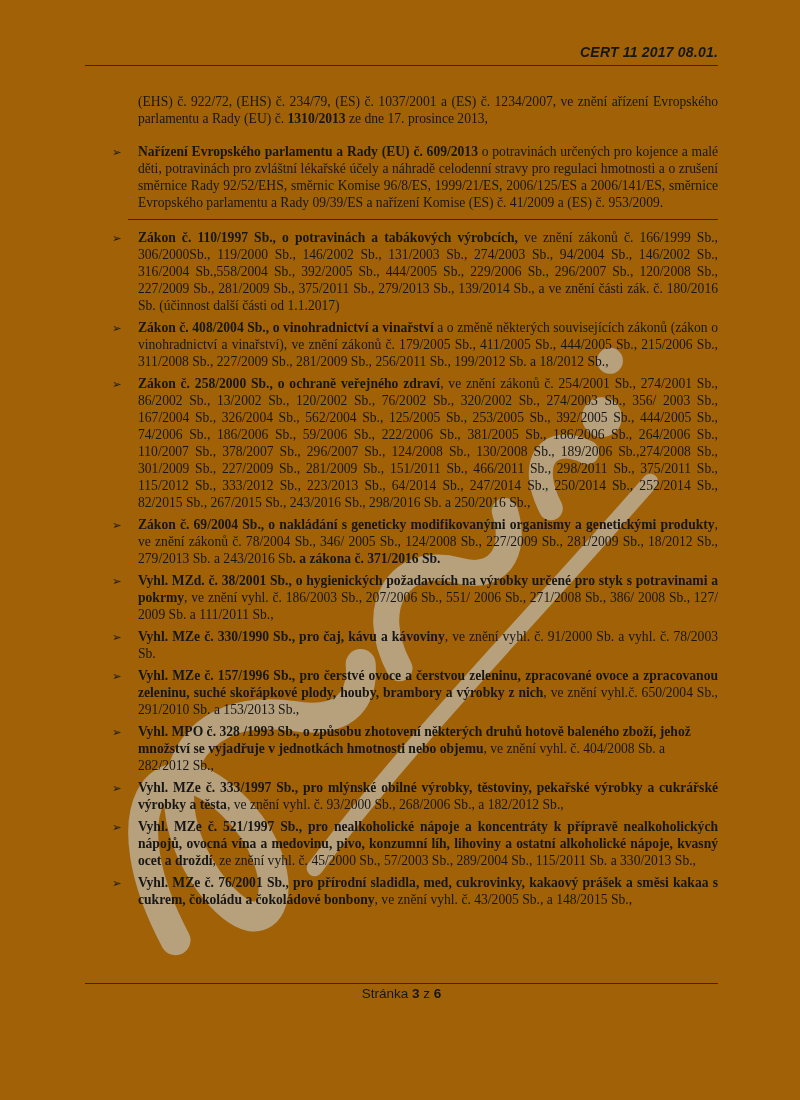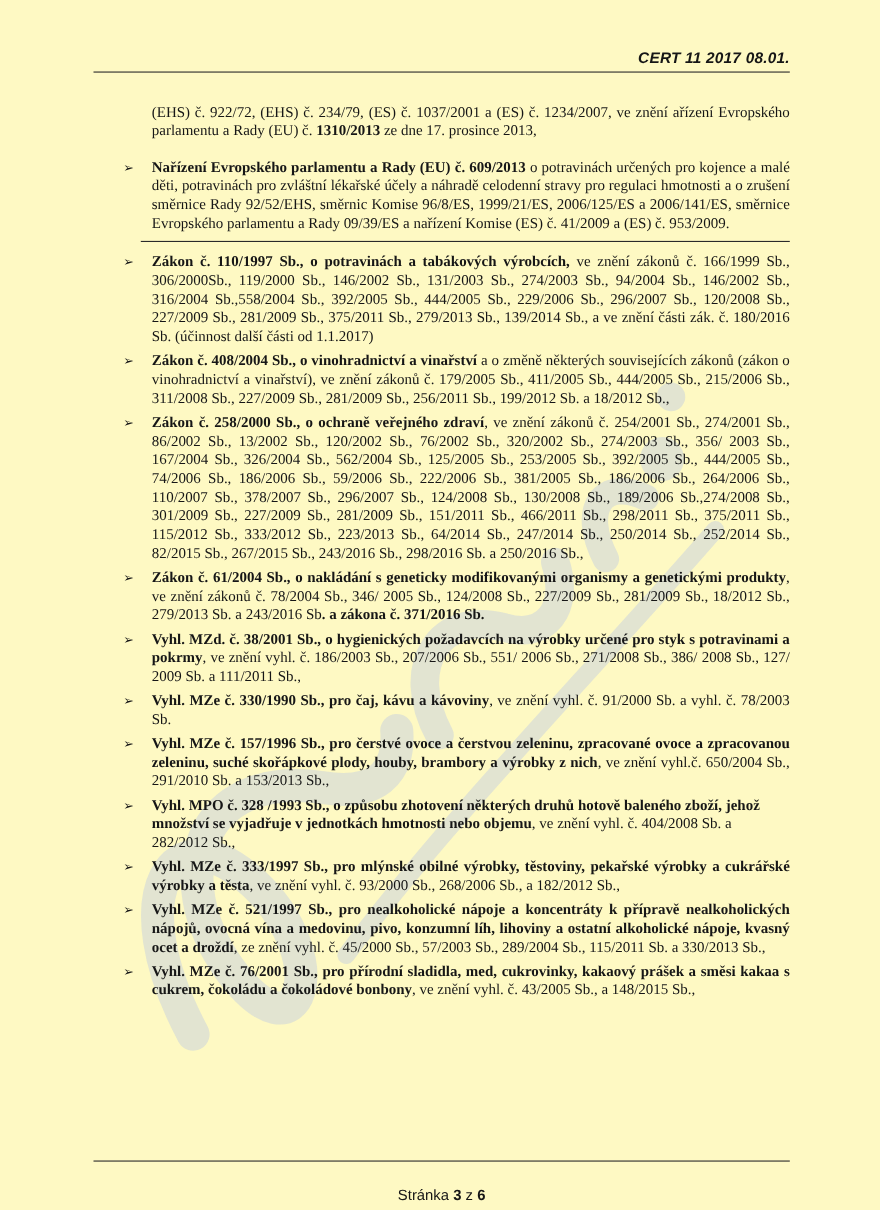--- a/index.html
+++ b/index.html
@@ -4,21 +4,21 @@
 <style>
   html, body {
     margin: 0;
     padding: 0;
     background: #ffffff;
   }
   .page {
     position: relative;
     width: 800px;
     height: 1100px;
-    background: #fef9c3;
+    background: #a16207;
     overflow: hidden;
     font-family: "Liberation Serif", serif;
     color: #161616;
   }
   .watermark {
     position: absolute;
     left: 0; top: 0;
     width: 800px; height: 1100px;
     z-index: 0;
     pointer-events: none;
@@ -62,24 +62,24 @@
   .block b { font-weight: bold; }
   .divider {
     height: 0;
     border-top: 1.6px solid #2a2a2a;
     margin: 8px 0 9px 43px;
   }
   .footer {
     position: absolute;
     left: 85px;
     right: 82px;
-    top: 1055px;
+    top: 983px;
     z-index: 1;
     border-top: 1.6px solid #2a2a2a;
-    padding-top: 23px;
+    padding-top: 2px;
     text-align: center;
     font-family: "Liberation Sans", sans-serif;
     font-size: 13.5px;
     color: #161616;
   }
   .footer b { font-weight: bold; }
 </style>
 </head>
 <body>
 
@@ -103,21 +103,21 @@
       <span class="doc-code">CERT 11 2017 08.01.</span>
     </div>
 
     <div class="content">
         <div class="block intro-extra"><span>(EHS) č. 922/72, (EHS) č. 234/79, (ES) č. 1037/2001 a (ES) č. 1234/2007, ve znění ařízení Evropského parlamentu a Rady (EU) č. <b>1310/2013</b> ze dne 17. prosince 2013,</span></div>
         <div class="block bullet"><span class="marker">➢</span><span><b>Nařízení Evropského parlamentu a Rady (EU) č. 609/2013</b> o potravinách určených pro kojence a malé děti, potravinách pro zvláštní lékařské účely a náhradě celodenní stravy pro regulaci hmotnosti a o zrušení směrnice Rady 92/52/EHS, směrnic Komise 96/8/ES, 1999/21/ES, 2006/125/ES a 2006/141/ES, směrnice Evropského parlamentu a Rady 09/39/ES a nařízení Komise (ES) č. 41/2009 a (ES) č. 953/2009.</span></div>
         <div class="divider"></div>
         <div class="block bullet"><span class="marker">➢</span><span><b>Zákon č. 110/1997 Sb., o potravinách a tabákových výrobcích,</b> ve znění zákonů č. 166/1999 Sb., 306/2000Sb., 119/2000 Sb., 146/2002 Sb., 131/2003 Sb., 274/2003 Sb., 94/2004 Sb., 146/2002 Sb., 316/2004 Sb.,558/2004 Sb., 392/2005 Sb., 444/2005 Sb., 229/2006 Sb., 296/2007 Sb., 120/2008 Sb., 227/2009 Sb., 281/2009 Sb., 375/2011 Sb., 279/2013 Sb., 139/2014 Sb., a ve znění části zák. č. 180/2016 Sb. (účinnost další části od 1.1.2017)</span></div>
         <div class="block bullet"><span class="marker">➢</span><span><b>Zákon č. 408/2004 Sb., o vinohradnictví a vinařství</b> a o změně některých souvisejících zákonů (zákon o vinohradnictví a vinařství), ve znění zákonů č. 179/2005 Sb., 411/2005 Sb., 444/2005 Sb., 215/2006 Sb., 311/2008 Sb., 227/2009 Sb., 281/2009 Sb., 256/2011 Sb., 199/2012 Sb. a 18/2012 Sb.,</span></div>
         <div class="block bullet"><span class="marker">➢</span><span><b>Zákon č. 258/2000 Sb., o ochraně veřejného zdraví</b>, ve znění zákonů č. 254/2001 Sb., 274/2001 Sb., 86/2002 Sb., 13/2002 Sb., 120/2002 Sb., 76/2002 Sb., 320/2002 Sb., 274/2003 Sb.,  356/ 2003 Sb., 167/2004 Sb., 326/2004 Sb.,  562/2004 Sb., 125/2005 Sb., 253/2005 Sb., 392/2005 Sb.,  444/2005 Sb., 74/2006 Sb., 186/2006 Sb., 59/2006 Sb., 222/2006 Sb., 381/2005 Sb., 186/2006 Sb., 264/2006 Sb., 110/2007 Sb., 378/2007 Sb.,  296/2007 Sb., 124/2008 Sb., 130/2008 Sb., 189/2006 Sb.,274/2008 Sb., 301/2009 Sb., 227/2009 Sb., 281/2009 Sb., 151/2011 Sb., 466/2011 Sb., 298/2011 Sb., 375/2011 Sb., 115/2012 Sb., 333/2012 Sb., 223/2013 Sb., 64/2014 Sb., 247/2014 Sb., 250/2014 Sb., 252/2014 Sb., 82/2015 Sb., 267/2015 Sb., 243/2016 Sb., 298/2016 Sb. a 250/2016 Sb.,</span></div>
-        <div class="block bullet"><span class="marker">➢</span><span><b>Zákon č. 61/2004 Sb., o nakládání s geneticky modifikovanými organismy a genetickými produkty</b>, ve znění zákonů č. 78/2004 Sb., 346/ 2005 Sb., 124/2008 Sb., 227/2009 Sb., 281/2009 Sb., 18/2012 Sb., 279/2013 Sb. a 243/2016 Sb<b>. a zákona č. 371/2016 Sb.</b></span></div>
+        <div class="block bullet"><span class="marker">➢</span><span><b>Zákon č. 69/2004 Sb., o nakládání s geneticky modifikovanými organismy a genetickými produkty</b>, ve znění zákonů č. 78/2004 Sb., 346/ 2005 Sb., 124/2008 Sb., 227/2009 Sb., 281/2009 Sb., 18/2012 Sb., 279/2013 Sb. a 243/2016 Sb<b>. a zákona č. 371/2016 Sb.</b></span></div>
         <div class="block bullet"><span class="marker">➢</span><span><b>Vyhl. MZd. č. 38/2001 Sb., o hygienických požadavcích na výrobky určené pro styk s potravinami a pokrmy</b>, ve znění vyhl. č. 186/2003 Sb., 207/2006 Sb., 551/ 2006 Sb., 271/2008 Sb., 386/ 2008 Sb., 127/ 2009 Sb. a  111/2011 Sb.,</span></div>
         <div class="block bullet"><span class="marker">➢</span><span><b>Vyhl. MZe č. 330/1990 Sb., pro čaj, kávu a kávoviny</b>, ve znění vyhl. č. 91/2000 Sb. a vyhl. č. 78/2003 Sb.</span></div>
         <div class="block bullet"><span class="marker">➢</span><span><b>Vyhl. MZe č. 157/1996 Sb., pro čerstvé ovoce a čerstvou zeleninu, zpracované ovoce a zpracovanou zeleninu, suché skořápkové plody, houby, brambory a výrobky z nich</b>, ve znění vyhl.č. 650/2004 Sb., 291/2010 Sb. a 153/2013 Sb.,</span></div>
         <div class="block bullet ragged"><span class="marker">➢</span><span><b>Vyhl. MPO č. 328 /1993 Sb., o způsobu zhotovení některých druhů hotově baleného zboží, jehož množství se vyjadřuje v jednotkách hmotnosti nebo objemu</b>, ve znění vyhl. č. 404/2008 Sb. a 282/2012 Sb.,</span></div>
         <div class="block bullet"><span class="marker">➢</span><span><b>Vyhl. MZe č. 333/1997 Sb., pro mlýnské obilné výrobky, těstoviny, pekařské výrobky a cukrářské výrobky a těsta</b>, ve znění vyhl. č. 93/2000 Sb., 268/2006 Sb., a 182/2012 Sb.,</span></div>
         <div class="block bullet"><span class="marker">➢</span><span><b>Vyhl. MZe č. 521/1997 Sb., pro nealkoholické nápoje a koncentráty k přípravě nealkoholických nápojů, ovocná vína a medovinu, pivo, konzumní líh, lihoviny a ostatní alkoholické nápoje, kvasný ocet a droždí</b>, ze znění vyhl. č. 45/2000 Sb., 57/2003 Sb., 289/2004 Sb., 115/2011 Sb. a 330/2013 Sb.,</span></div>
         <div class="block bullet"><span class="marker">➢</span><span><b>Vyhl. MZe č. 76/2001 Sb., pro přírodní sladidla, med, cukrovinky, kakaový prášek a směsi kakaa s cukrem, čokoládu a čokoládové bonbony</b>, ve znění vyhl. č. 43/2005 Sb., a 148/2015 Sb.,</span></div>
       </div>
   </div>
 

